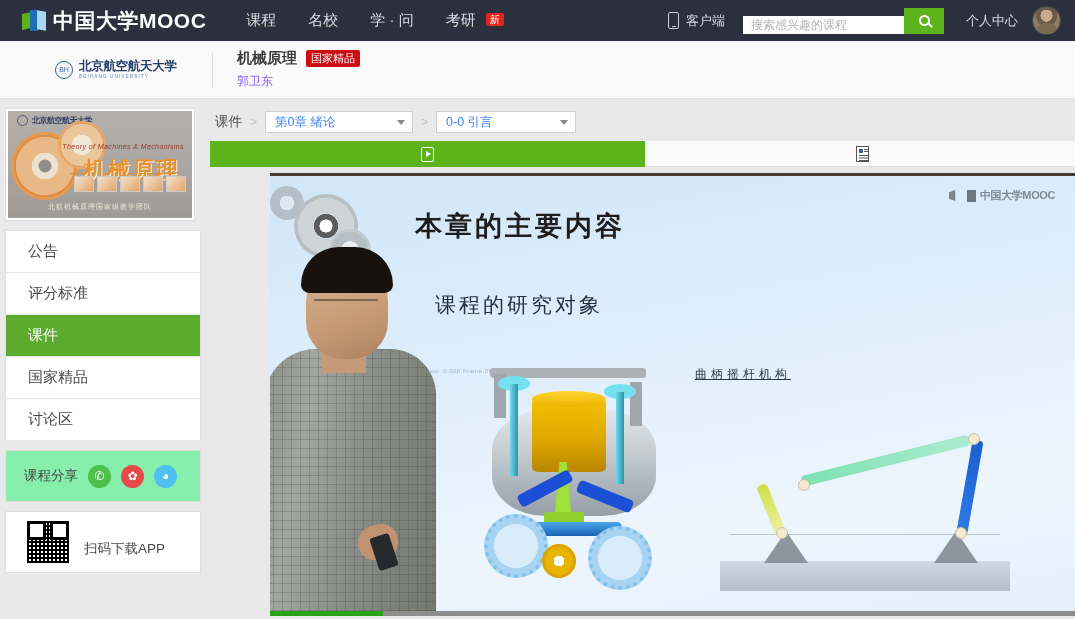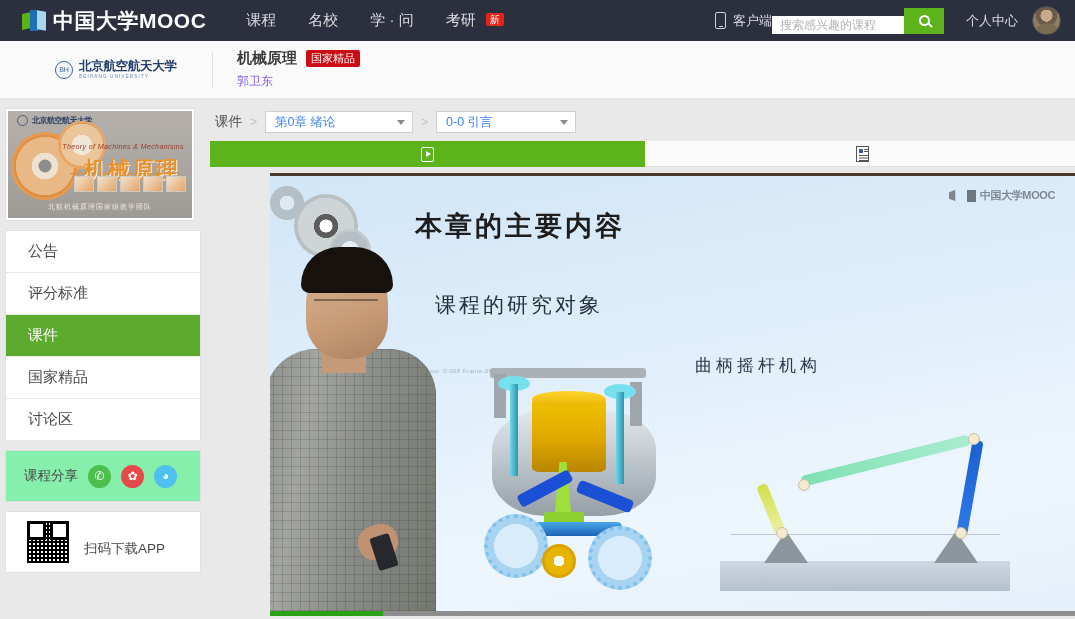--- a/index.html
+++ b/index.html
@@ -26,32 +26,32 @@
   .nav-links{ display:flex; align-items:center; margin-left:40px;text-decoration:underline; }
   .nav-link{
     color:#dcdde3; font-size:15px; margin-right:32px; text-decoration:none;
     position:relative; white-space:nowrap;
   }
   .new-badge{
     background:#e1251b; color:#fff; font-size:10px; padding:1px 4px;
     border-radius:2px; margin-left:6px; vertical-align:2px; line-height:1.2;
   }
   .nav-right{ position:absolute; right:14px; display:flex; align-items:center; }
-  .client-link{ display:flex; align-items:center; color:#dcdde3; font-size:13px; }
+  .client-link{ display:flex; align-items:center; color:#dcdde3; font-size:13px; margin-right:18px; }
   .phone-ico{
     width:11px; height:17px; border:1.5px solid #cfd1d8; border-radius:2px;
     margin-right:7px; position:relative;
   }
   .phone-ico:after{
     content:""; position:absolute; bottom:1px; left:50%; transform:translateX(-50%);
     width:4px; height:1.5px; background:#cfd1d8;
   }
   .searchbox{ display:flex; height:26px; }
   .searchbox input{
-    width:132px; border:none; outline:none; padding:0 8px; font-size:12px;
+    width:161px; border:none; outline:none; padding:0 8px; font-size:12px;
     color:#555; background:#fff; font-family:"Liberation Sans",sans-serif;margin-top:8px;
   }
   .searchbox input::placeholder{ color:#b3b3b3; }
   .search-btn{
     width:40px; background:#5cb31b; border:none; cursor:pointer;
     display:flex; align-items:center; justify-content:center;
   }
   .mag{ width:11px;height:11px;border:2px solid #fff;border-radius:50%; position:relative;}
   .mag:after{content:"";position:absolute;width:2px;height:6px;background:#fff;right:-3px;bottom:-4px;transform:rotate(-45deg);}
   .usercenter{ color:#dcdde3; font-size:13px; margin:0 14px 0 22px; white-space:nowrap; }
@@ -208,22 +208,22 @@
 
   .slide-title{
     position:absolute;left:145px;top:32px;font-size:27px;color:#1d1d1d;
     font-family:"DejaVu Serif","Liberation Serif",serif;font-weight:bold;letter-spacing:3px;
   }
   .slide-sub{
     position:absolute;left:165px;top:115px;font-size:21px;color:#24303d;
     font-family:Liberation Mono, monospace;letter-spacing:3px;
   }
   .mech-label{
-    position:absolute;left:425px;top:178px;font-size:17px;color:#2b3a4a;
-    font-family:"DejaVu Serif","Liberation Serif",serif;letter-spacing:4px;
+    position:absolute;left:425px;top:190px;font-size:12px;color:#2b3a4a;
+    font-family:"DejaVu Serif","Liberation Serif",serif;letter-spacing:4px;text-decoration:underline;
   }
   .tiny-credit{position:absolute;left:122px;top:192px;font-size:6px;color:#9fb3c4;letter-spacing:.5px;}
 
   
   .sg1{position:absolute;left:28px;top:22px;width:56px;height:56px;border-radius:50%;
     background:radial-gradient(circle,#fff 0 16%,#5c5c5c 17% 30%,#cfd4d6 31% 72%,#8d9499 73% 100%);
     box-shadow:0 0 0 4px #b9c0c4;}
   .sg2{position:absolute;left:62px;top:56px;width:36px;height:36px;border-radius:50%;
     background:radial-gradient(circle,#e7edf1 0 34%,#b6bfc5 35% 70%,#8d969c 71% 100%);
     box-shadow:0 0 0 3px #c3cacf;}

